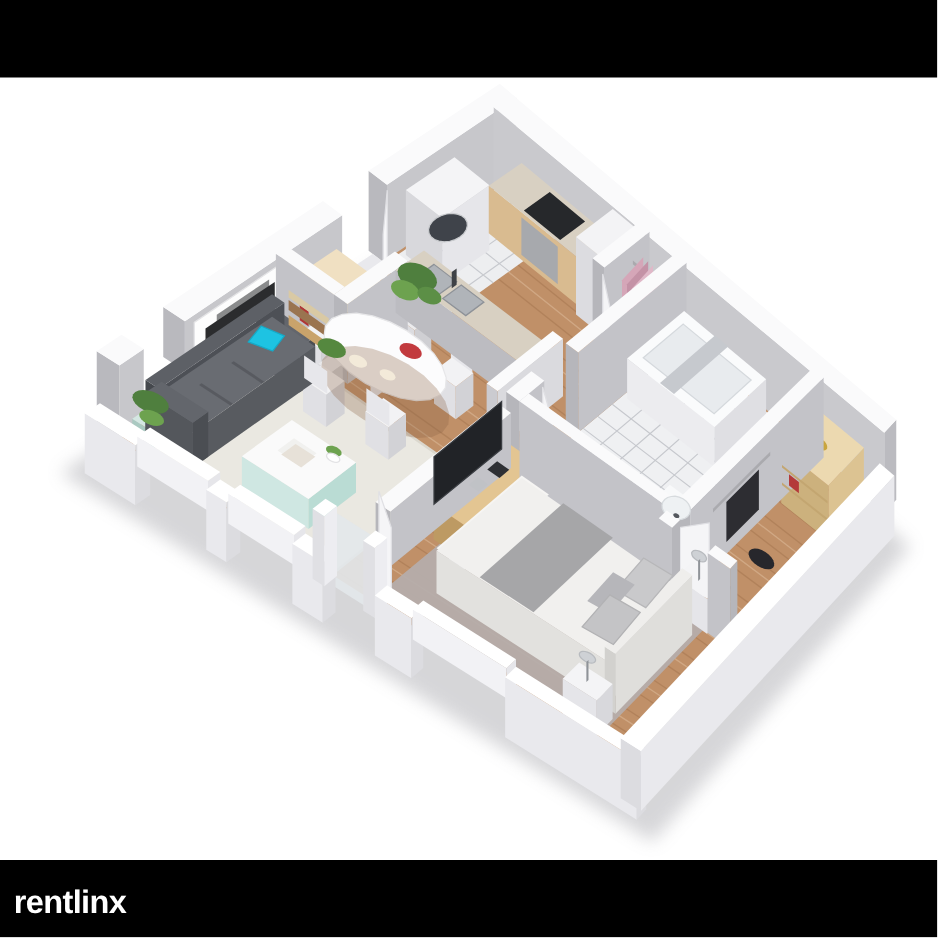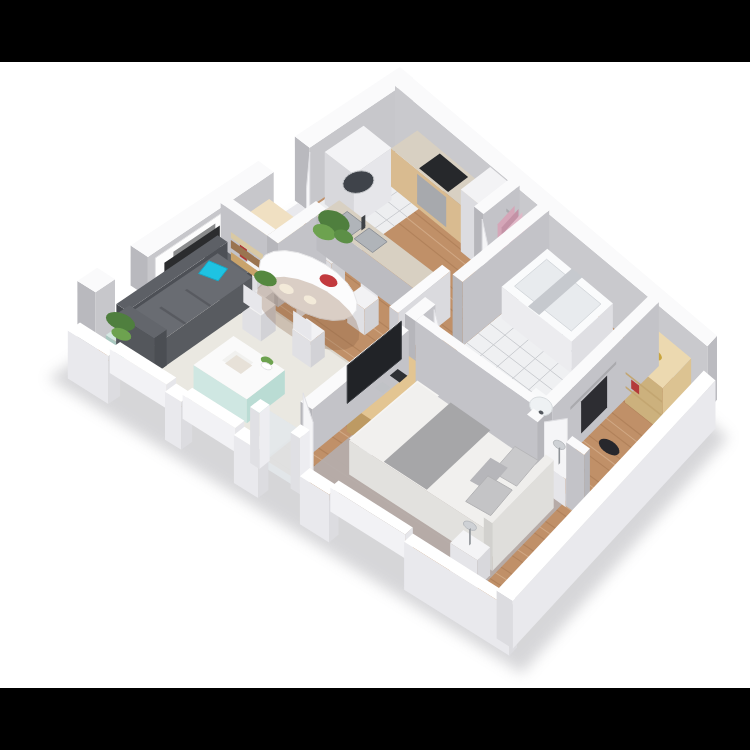--- a/index.html
+++ b/index.html
@@ -277,13 +277,14 @@
       <polygon points="338.6,480.4 412.8,527.4 405.1,534.6 330.3,487.6" fill="#ffffff"></polygon>
       <polygon points="509.4,655.8 404.1,589.7 404.1,541.7 509.4,607.8" fill="#e9e9ed"></polygon>
       <polygon points="517.0,647.4 509.4,655.8 509.4,607.8 517.0,599.4" fill="#dcdce0"></polygon>
       <polygon points="412.8,533.4 517.0,599.4 509.4,607.8 404.1,541.7" fill="#ffffff"></polygon>
       <polygon points="715.5,428.5 512.7,648.7 512.7,600.7 715.5,380.5" fill="#e9e9ed"></polygon>
       <polygon points="512.7,648.7 496.6,638.5 496.6,590.5 512.7,600.7" fill="#dcdce0"></polygon>
       <polygon points="703.8,370.6 715.5,380.5 512.7,600.7 496.6,590.5" fill="#ffffff"></polygon>
     </svg>
   <div id="top-bar"></div>
   <div id="bottom-bar"></div>
+  <span id="logo">rentlinx</span>
 </div>
 
 </body></html>

